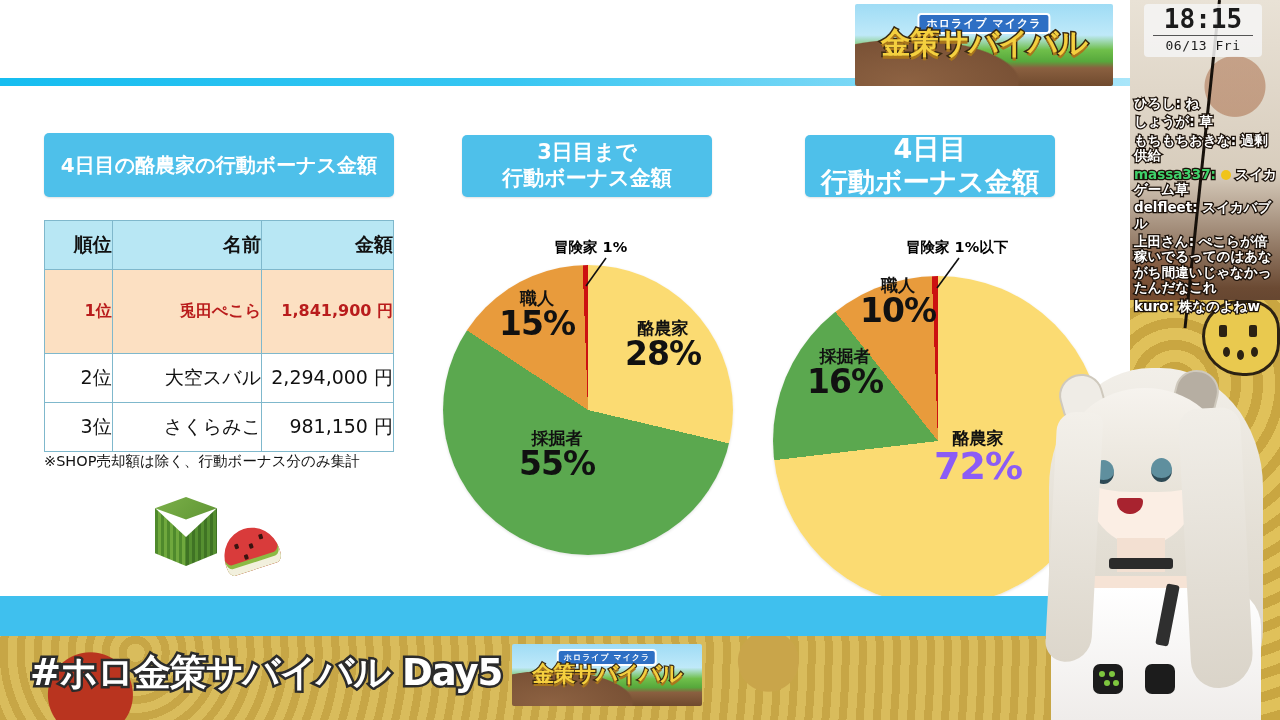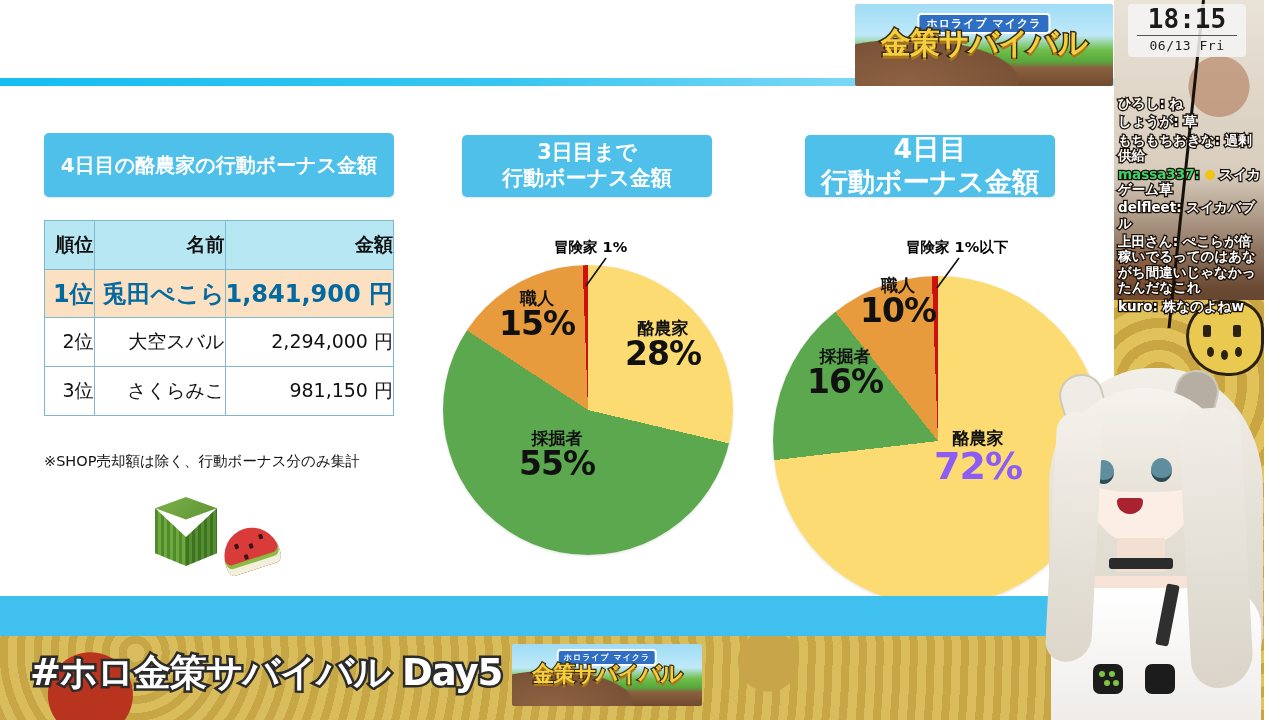--- a/index.html
+++ b/index.html
@@ -100,21 +100,21 @@
   #rank-table th, #rank-table td {
     border: 1px solid #7fb8cc;
     text-align: right;
     height: 49px;
     white-space: nowrap;
   }
   #rank-table thead th { background: #b8e7f4; color: #111; font-weight: bold; }
   #rank-table col.c-rank { width: 68px; }
   #rank-table col.c-name { width: 150px; }
   #rank-table col.c-amt { width: 132px; }
-  #rank-table tbody tr.top-row td { background: #fce0c2; color: #0369a1; font-weight: bold; height: 48px; font-size: 24px; }
+  #rank-table tbody tr.top-row td { background: #fce0c2; color: #b91c1c; font-weight: bold; height: 84px; font-size: 16px; }
   #rank-table tbody tr td { color: #111; }
 
   .table-note {
     position: absolute; left: 44px; top: 452px;
     font-size: 14.5px; color: #111;
     white-space: nowrap;
   }
 
   
   .melon-block {
@@ -201,21 +201,21 @@
     font-size: 37px; font-weight: bold;
     color: #ffffff;
     -webkit-text-stroke: 5px #2b2b2b;
     paint-order: stroke fill;
     white-space: nowrap;
     letter-spacing: -1px;
   }
 
   
   #chat-col {
-    position: absolute; right: 16px; top: 0;
+    position: absolute; right: 0; top: 0;
     width: 150px; height: 720px;
     overflow: hidden;
     background:
       radial-gradient(circle at 70% 12%, rgba(160,90,50,.45) 0 30px, rgba(160,90,50,0) 31px),
       radial-gradient(circle at 20% 40%, rgba(140,80,45,.35) 0 40px, rgba(140,80,45,0) 41px),
       linear-gradient(180deg,#e9e2d6 0%, #d8cdbd 24%, #6b4a33 40%, #4a3222 52%, #3c2a1c 64%, #2e2015 100%);
   }
   .chat-crack {
     position: absolute; left: 88px; top: 0; width: 3px; height: 330px;
     background: #17110b;

